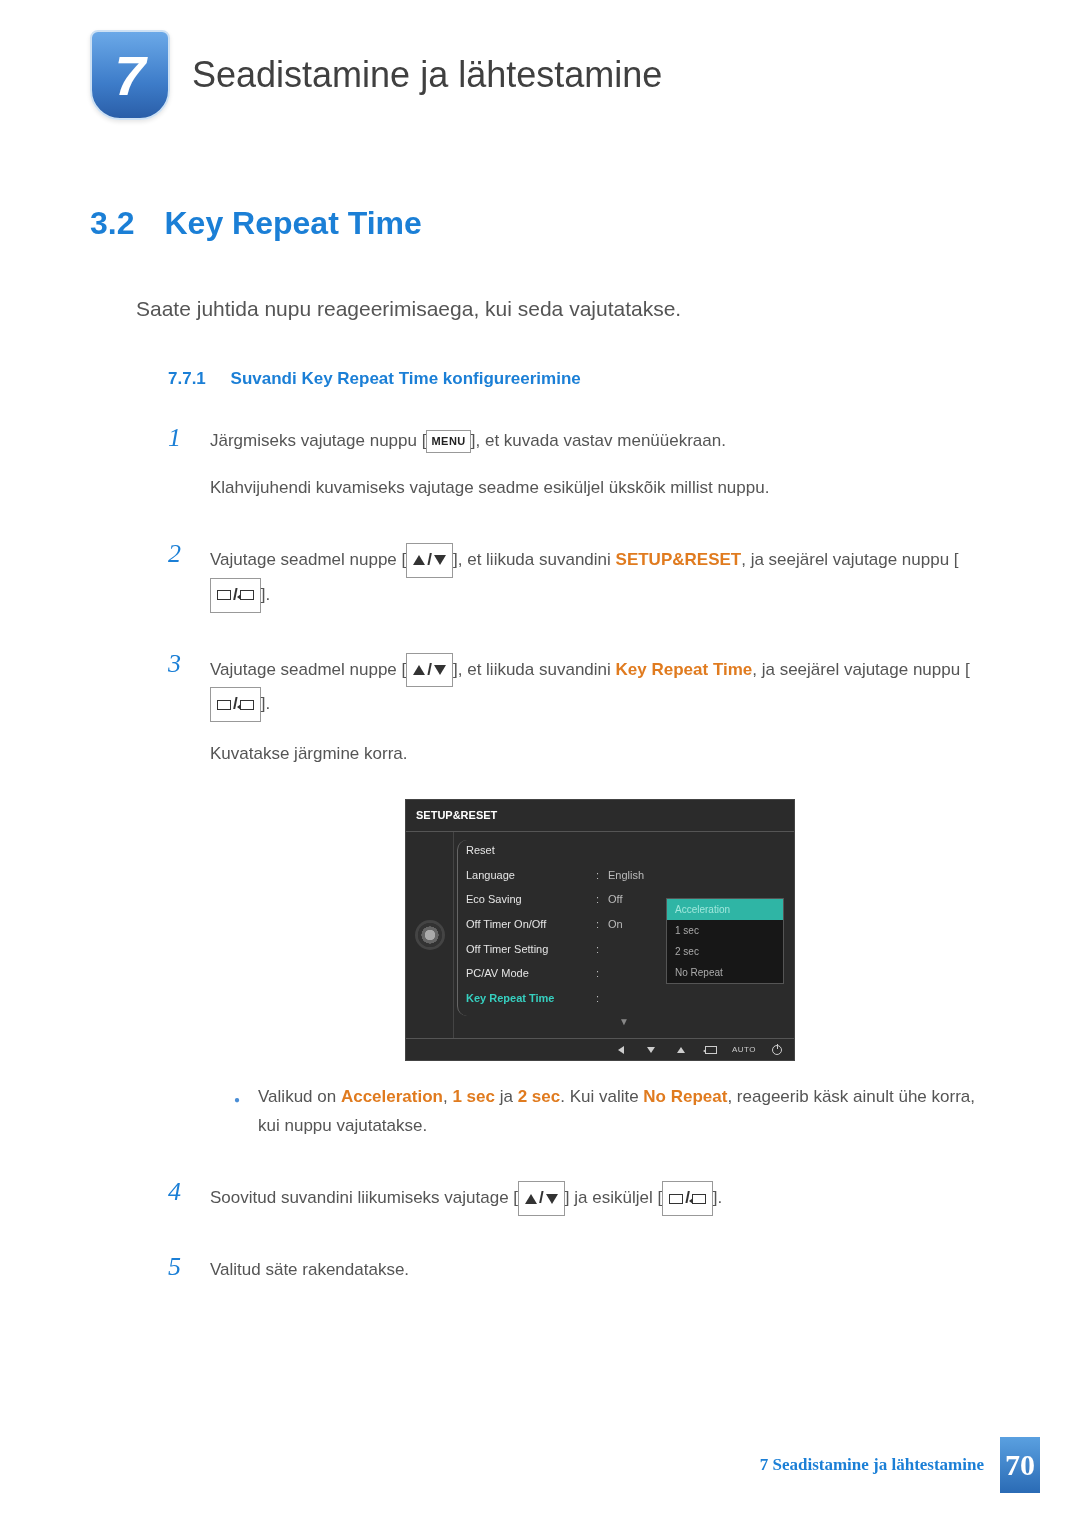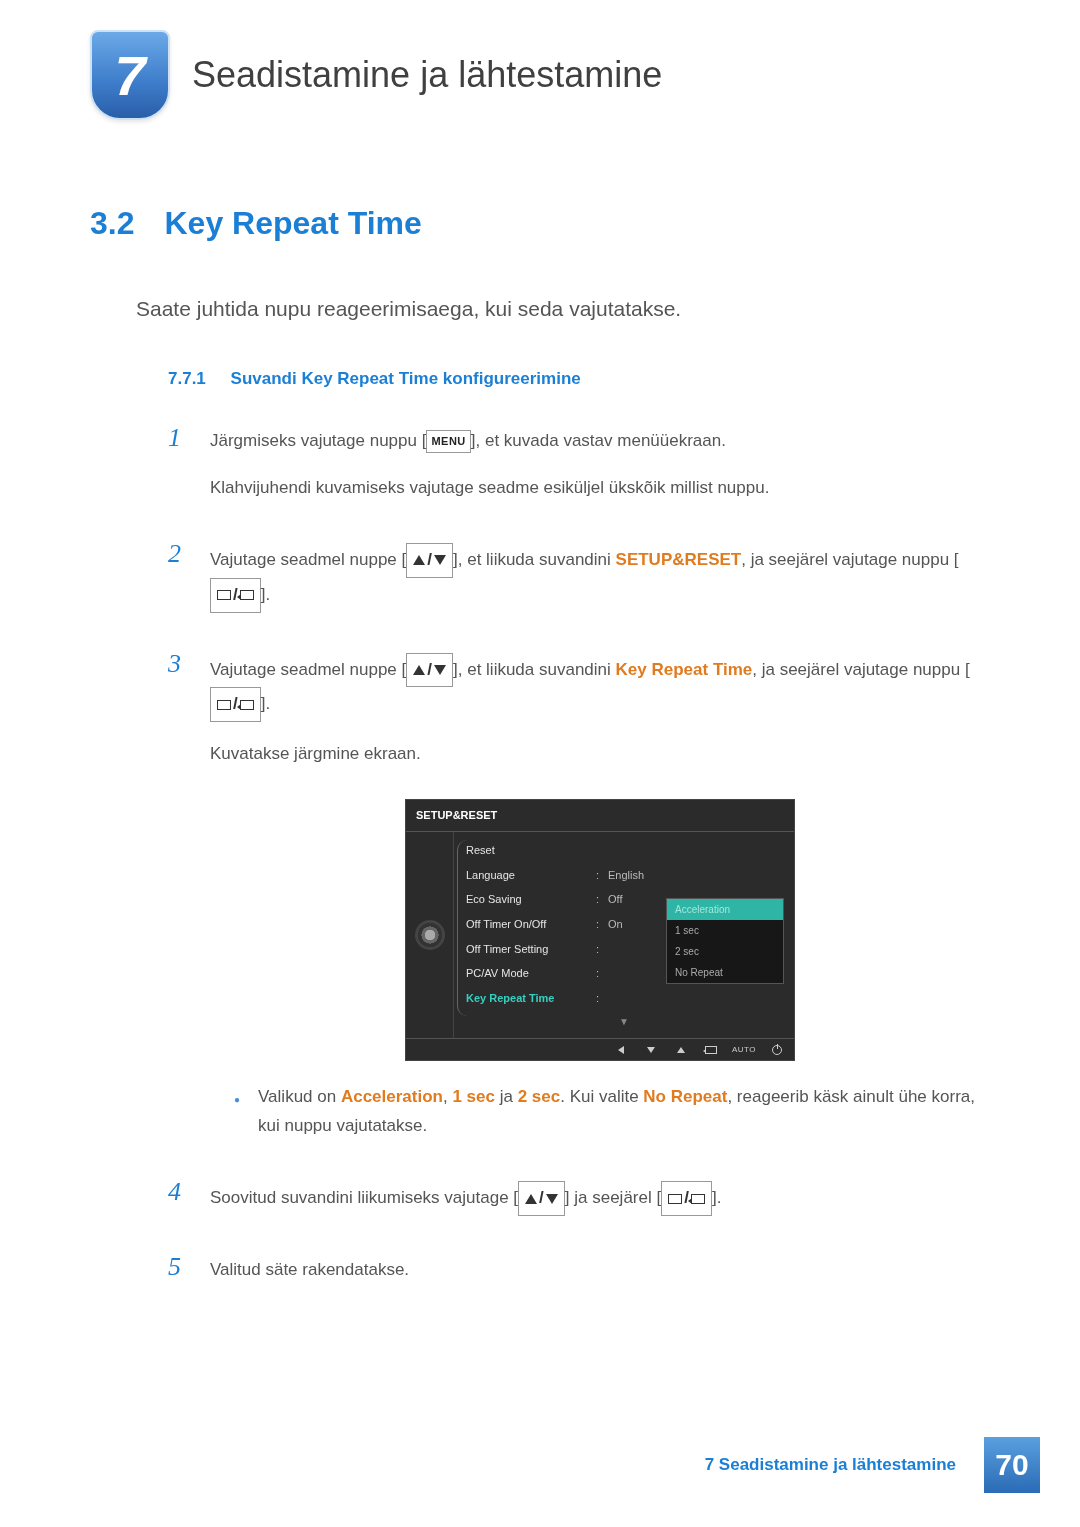--- a/index.html
+++ b/index.html
@@ -218,29 +218,30 @@
   .bullet-row { display:flex; gap: 18px; padding-left: 24px; }
   .bullet-dot { color:#4a8ed6; font-size: 10px; padding-top:8px; }
 
   
   .page-footer {
     position: absolute;
     bottom: 34px;
     right: 40px;
     display: flex;
     align-items: center;
-    gap: 28px;
+    gap: 16px;
+    font-family: Liberation Serif, serif;
   }
   .footer-text {
     color: #1b7fd6;
     font-weight: bold;
     font-size: 17px;
   }
   .footer-pagenum {
-    width: 56px;
+    width: 40px;
     height: 56px;
     background: linear-gradient(180deg, #5aa0e0 0%, #2a6bb5 100%);
     color: #fff;
     font-size: 30px;
     font-weight: bold;
     display:flex; align-items:center; justify-content:center;
   }
 </style>
 </head>
 <body>
@@ -284,21 +285,21 @@
         </p>
       </div>
     </div>
 
     <div class="step">
       <div class="step-num">3</div>
       <div class="step-body">
         <p>
           <span>Vajutage seadmel nuppe [</span><span class="btn-icon-box"><span class="tri-up"></span><span class="sep-slash">/</span><span class="tri-down"></span></span><span>], et liikuda suvandini </span><span class="hl-orange">Key Repeat Time</span><span>, ja seejärel vajutage nuppu [</span><span class="btn-icon-box"><span class="rect-icon"></span><span class="sep-slash">/</span><span class="rect-icon enter"></span></span><span>].</span>
         </p>
-        <p>Kuvatakse järgmine ekraan.</p>
+        <p>Kuvatakse järgmine korra.</p>
 
         <div class="osd-wrap">
           <div class="osd">
             <div class="osd-title">SETUP&amp;RESET</div>
             <div class="osd-body">
               <div class="osd-left">
                   <div class="osd-gear"></div>
                 </div>
               <div class="osd-menu">
                 <div class="osd-curve"></div>
@@ -368,21 +369,21 @@
             <span>Valikud on </span><span class="hl-orange">Acceleration</span><span>, </span><span class="hl-orange">1 sec</span><span> ja </span><span class="hl-orange">2 sec</span><span>. Kui valite </span><span class="hl-orange">No Repeat</span><span>, reageerib käsk ainult ühe korra, kui nuppu vajutatakse.</span>
           </p>
         </div>
       </div>
     </div>
 
     <div class="step">
       <div class="step-num">4</div>
       <div class="step-body">
         <p>
-          <span>Soovitud suvandini liikumiseks vajutage [</span><span class="btn-icon-box"><span class="tri-up"></span><span class="sep-slash">/</span><span class="tri-down"></span></span><span>] ja seejärel [</span><span class="btn-icon-box"><span class="rect-icon"></span><span class="sep-slash">/</span><span class="rect-icon enter"></span></span><span>].</span>
+          <span>Soovitud suvandini liikumiseks vajutage [</span><span class="btn-icon-box"><span class="tri-up"></span><span class="sep-slash">/</span><span class="tri-down"></span></span><span>] ja esiküljel [</span><span class="btn-icon-box"><span class="rect-icon"></span><span class="sep-slash">/</span><span class="rect-icon enter"></span></span><span>].</span>
         </p>
       </div>
     </div>
 
     <div class="step">
       <div class="step-num">5</div>
       <div class="step-body">
         <p>Valitud säte rakendatakse.</p>
       </div>
     </div>

